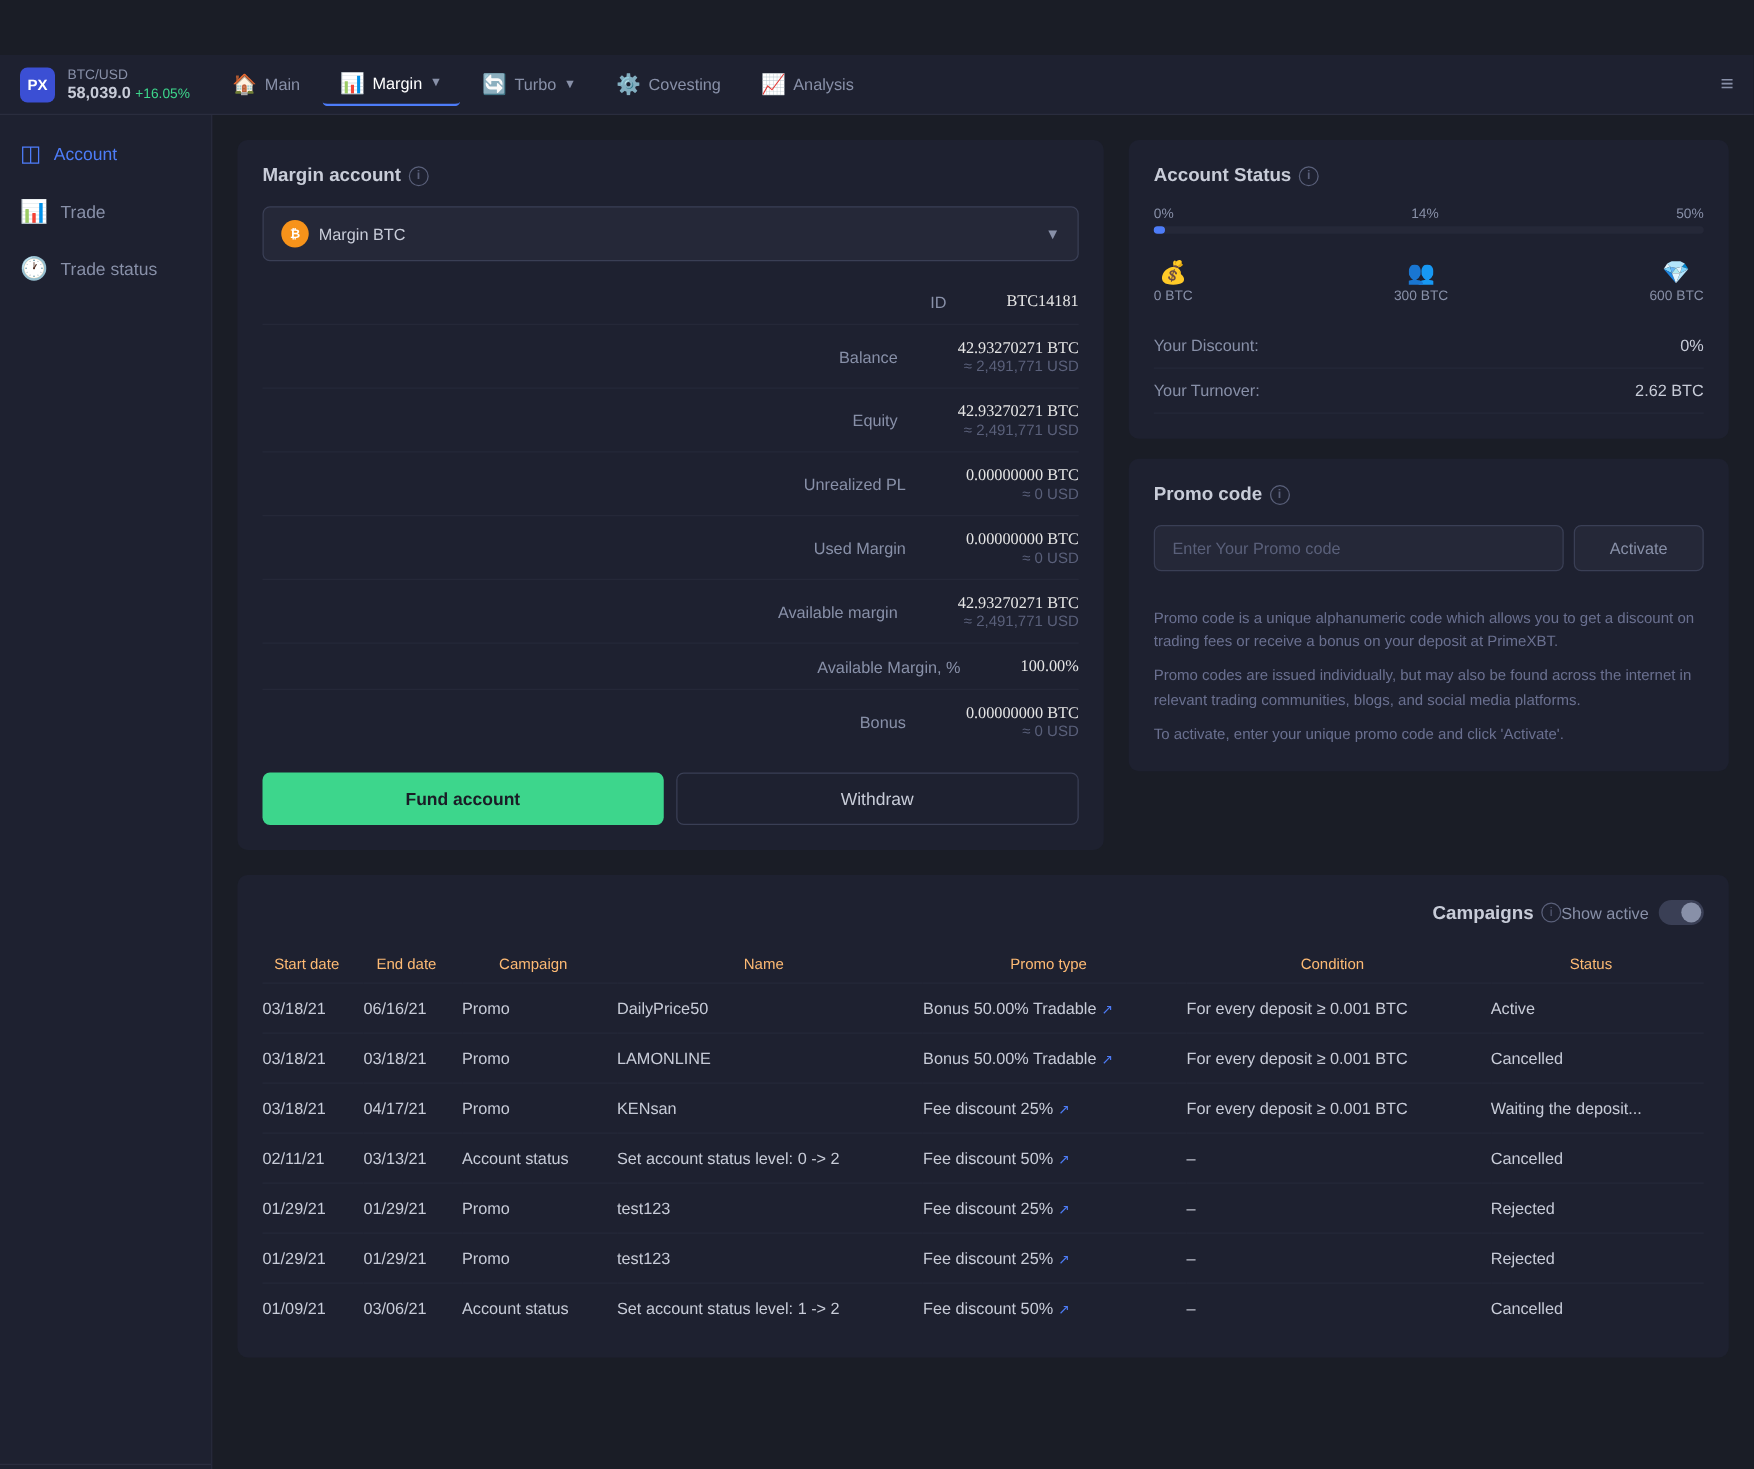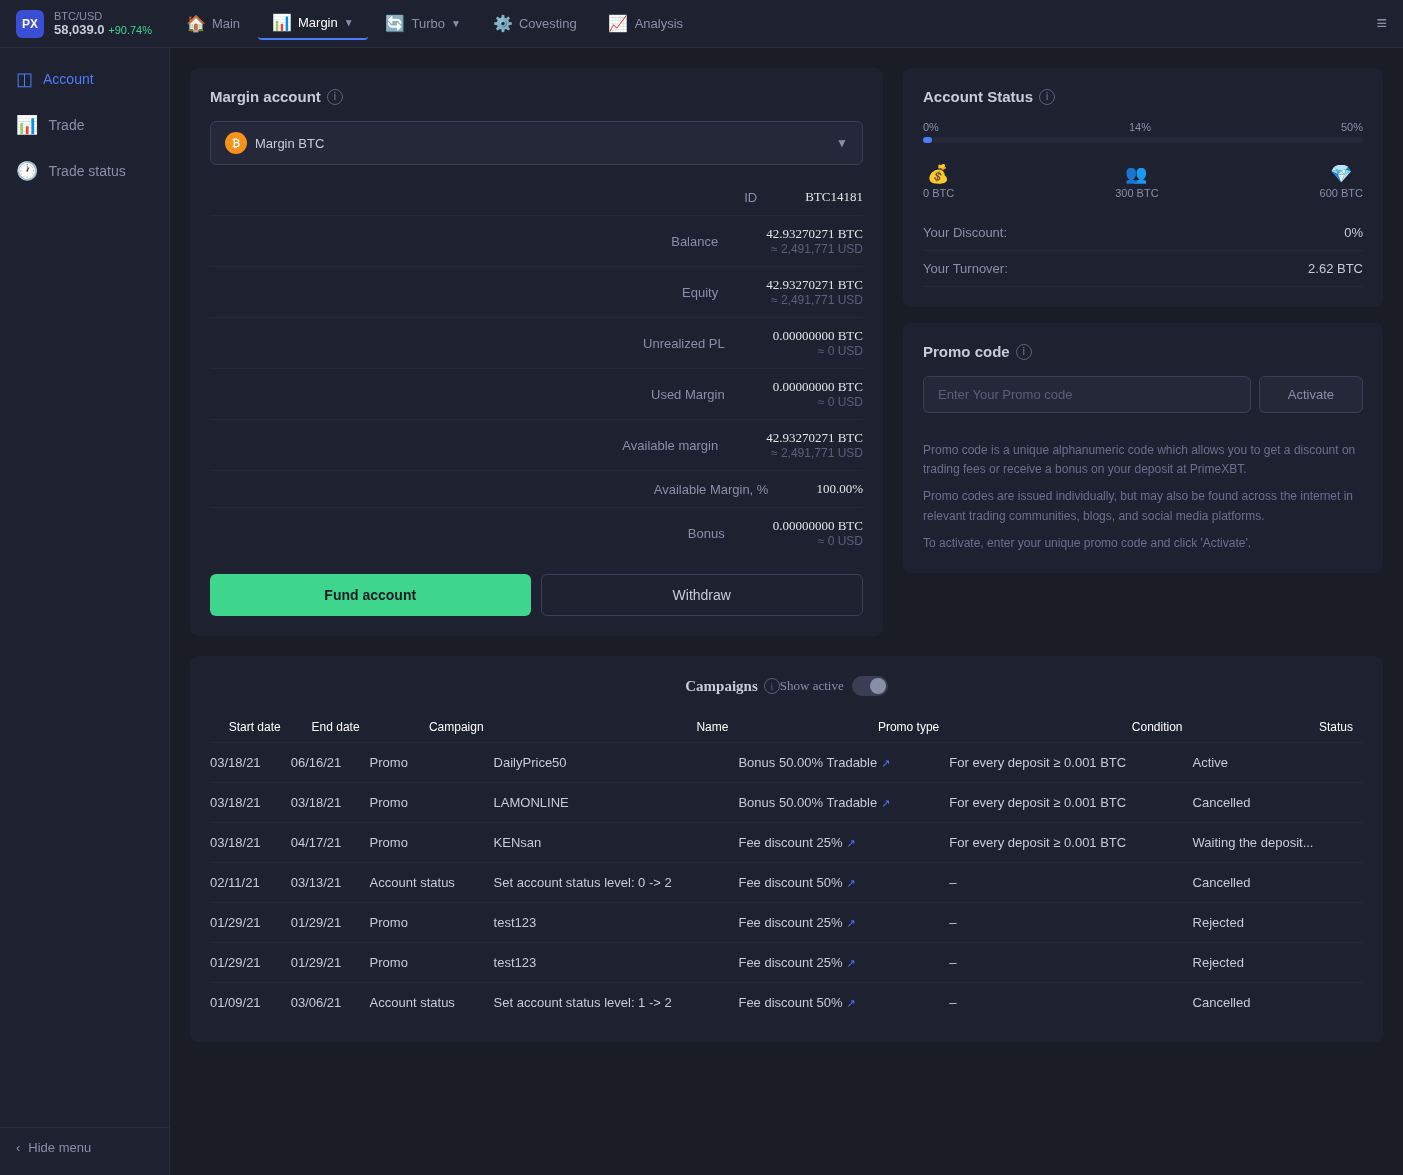--- a/index.html
+++ b/index.html
@@ -13,20 +13,21 @@
     }
 
     
     .top-nav {
       display: flex;
       align-items: center;
       background: #1e2130;
       height: 48px;
       padding: 0 16px;
       border-bottom: 1px solid #2a2d3e;
+      margin-top: 44px;
     }
     .top-nav .logo {
       display: flex;
       align-items: center;
       margin-right: 20px;
     }
     .logo-icon {
       width: 28px; height: 28px;
       background: #3b4fd4;
       border-radius: 6px;
@@ -242,23 +243,22 @@
     }
     .promo-description { font-size: 12px; color: #6a7090; line-height: 1.6; }
 
     
     .campaigns-section {
       background: #1e2130;
       border-radius: 8px;
       padding: 20px;
     }
     .campaigns-header {
-      display: flex; align-items: center; justify-content: center;
+      display: flex; align-items: center; justify-content: flex-end;
       margin-bottom: 16px;
-      font-family: Liberation Serif, serif;
     }
     .campaigns-title-row { display: flex; align-items: center; gap: 6px; }
     .show-active-row { display: flex; align-items: center; gap: 8px; font-size: 13px; color: #8890a8; }
     .toggle {
       width: 36px; height: 20px;
       background: #3a3f55;
       border-radius: 10px;
       position: relative;
       cursor: pointer;
     }
@@ -266,22 +266,22 @@
       width: 16px; height: 16px;
       background: #8890a8;
       border-radius: 50%;
       position: absolute;
       top: 2px; right: 2px;
     }
 
     
     .campaigns-table { width: 100%; border-collapse: collapse; }
     .campaigns-table th {
-      text-align: right;
-      color: #ffffff;
+      text-align: center;
+      color: #fdba74;
       font-weight: 400;
       font-size: 12px;
       padding: 8px 10px 8px 0;
       border-bottom: 1px solid #252838;
     }
     .campaigns-table td {
       padding: 12px 10px 12px 0;
       border-bottom: 1px solid #252838;
       font-size: 13px;
       color: #c8ccd8;
@@ -300,21 +300,21 @@
   </style>
 </head>
 <body>
 
 <div class="top-nav">
   <div class="logo">
     <div class="logo-icon">PX</div>
     <div class="ticker-info">
       <div class="ticker-pair">BTC/USD</div>
       <span class="ticker-price">58,039.0</span>
-      <span class="ticker-change">+90.74%</span>
+      <span class="ticker-change">+16.05%</span>
     </div>
   </div>
   <div class="nav-items" id="nav-items">
       <div class="nav-item">
         <span class="nav-icon">🏠</span>
     <span>Main</span>
     </div>
       <div class="nav-item active">
         <span class="nav-icon">📊</span>
     <span>Margin</span>

